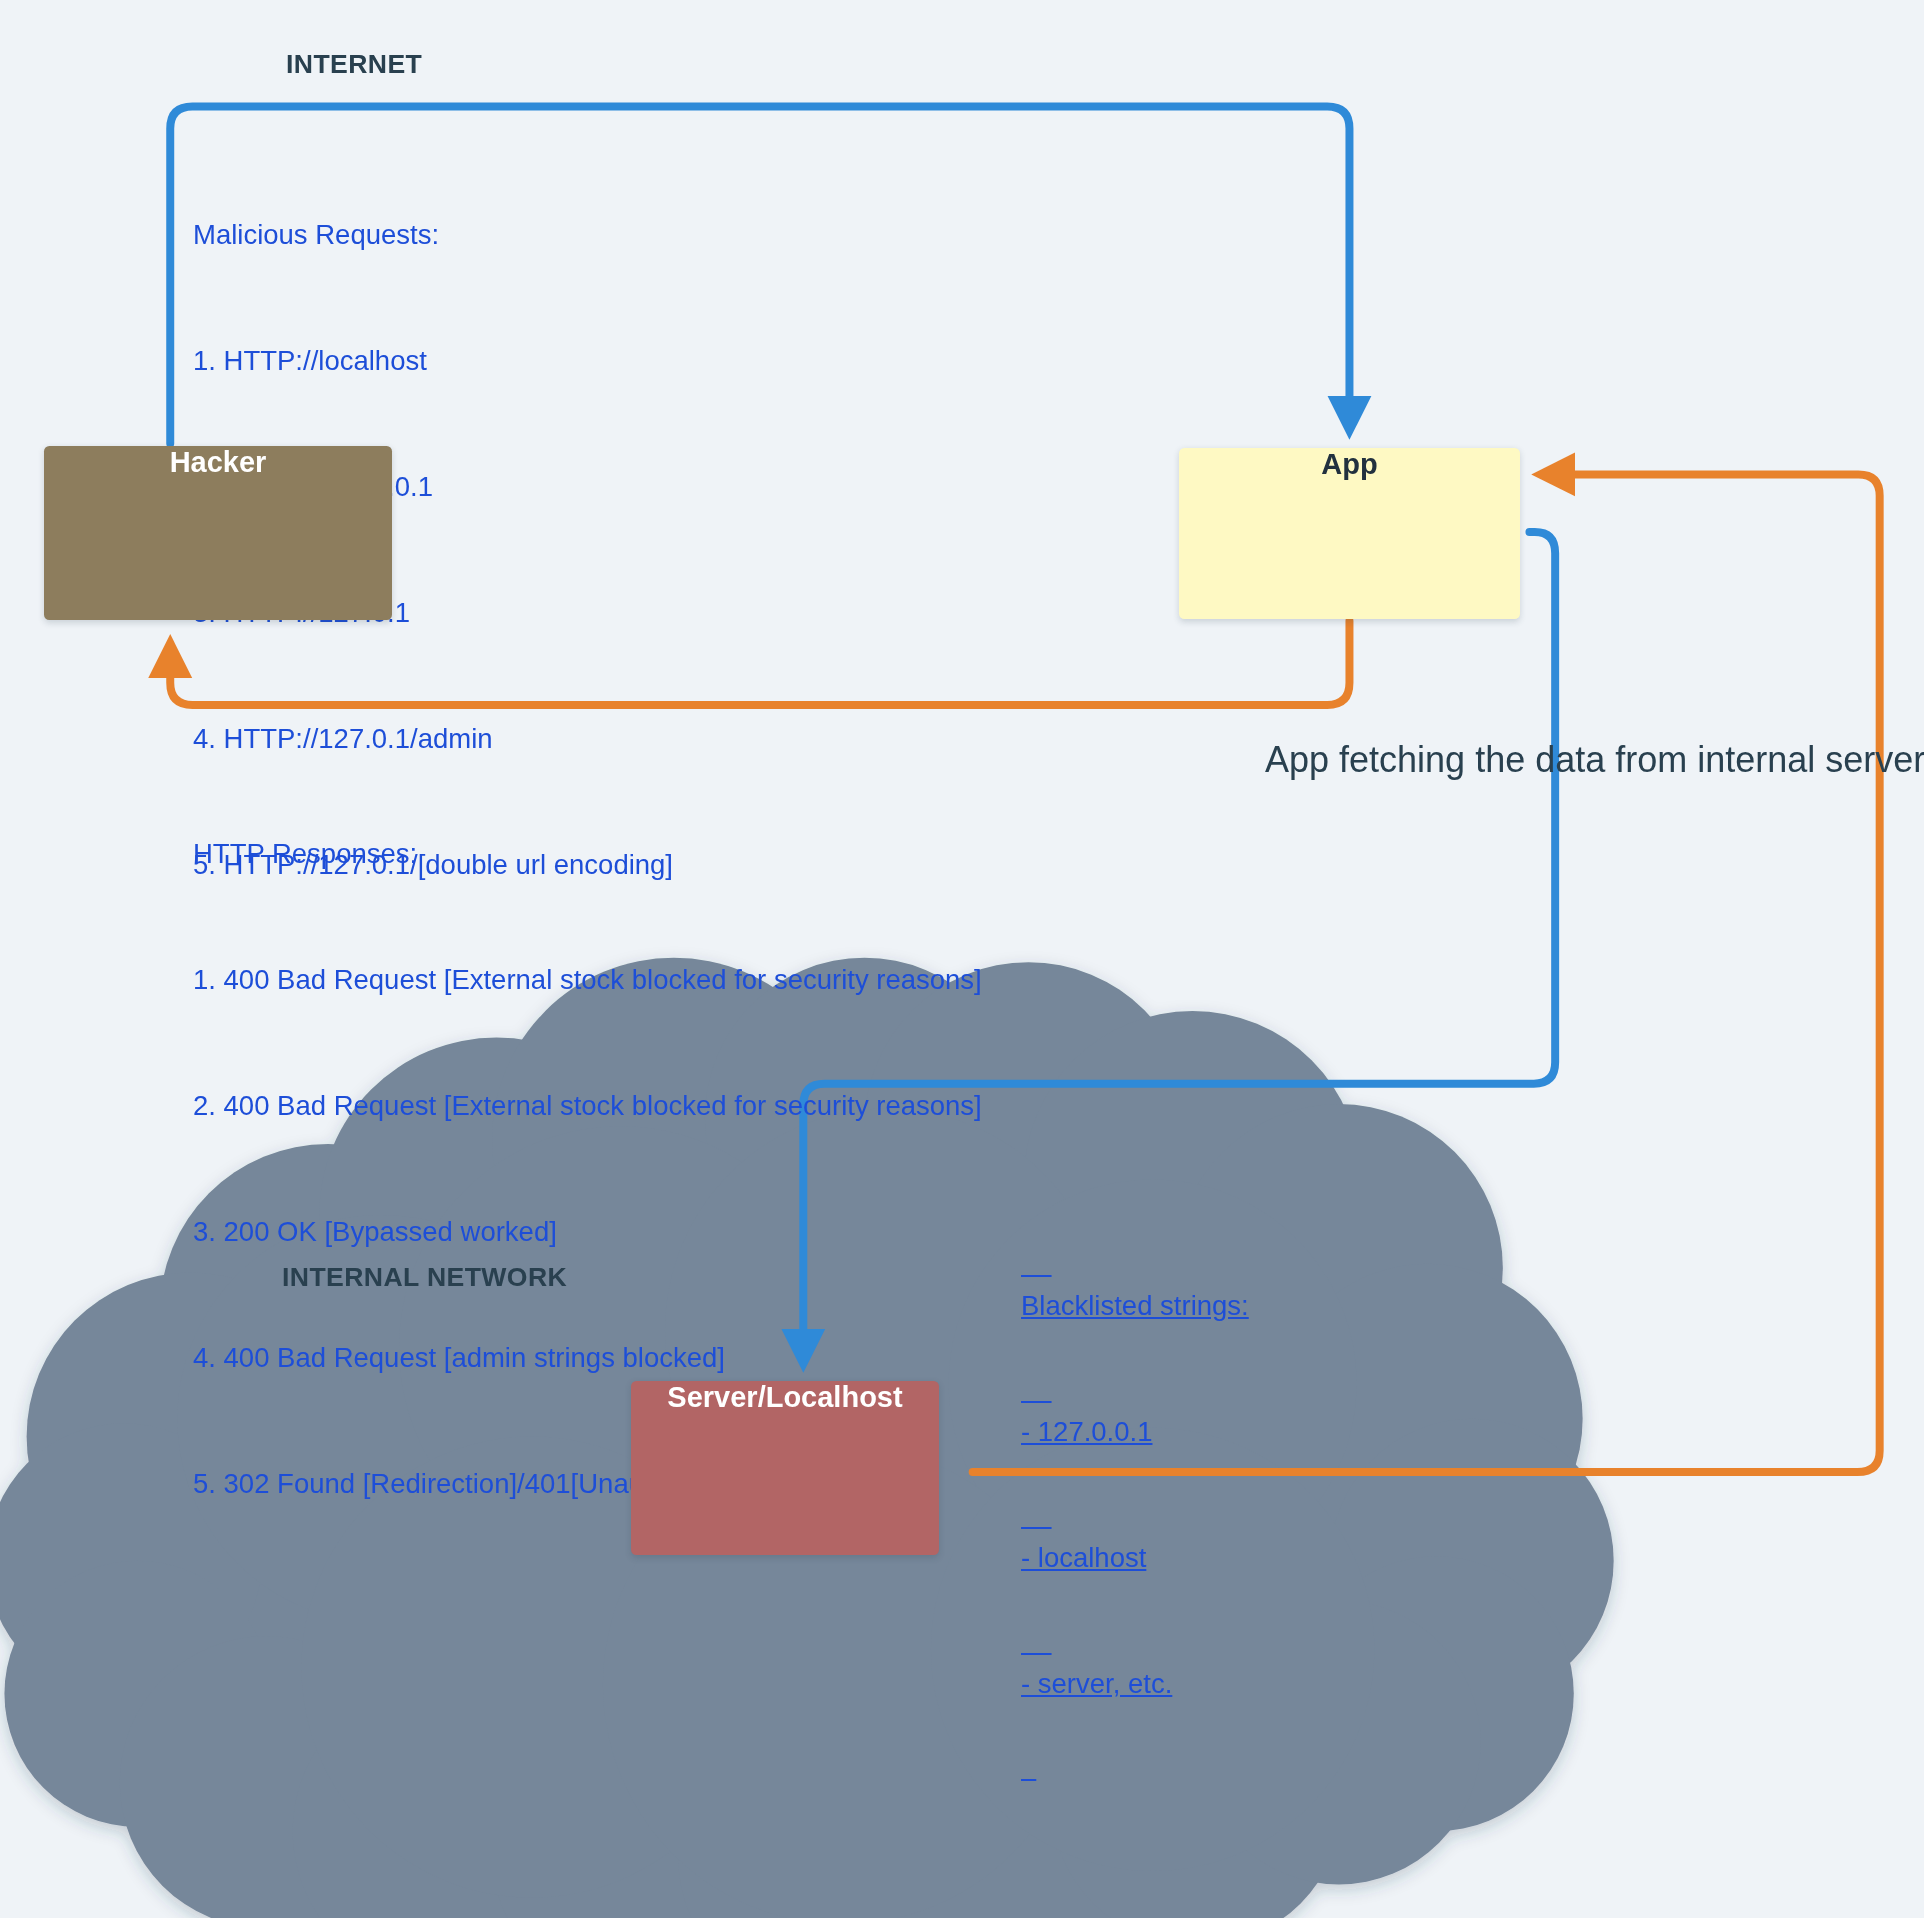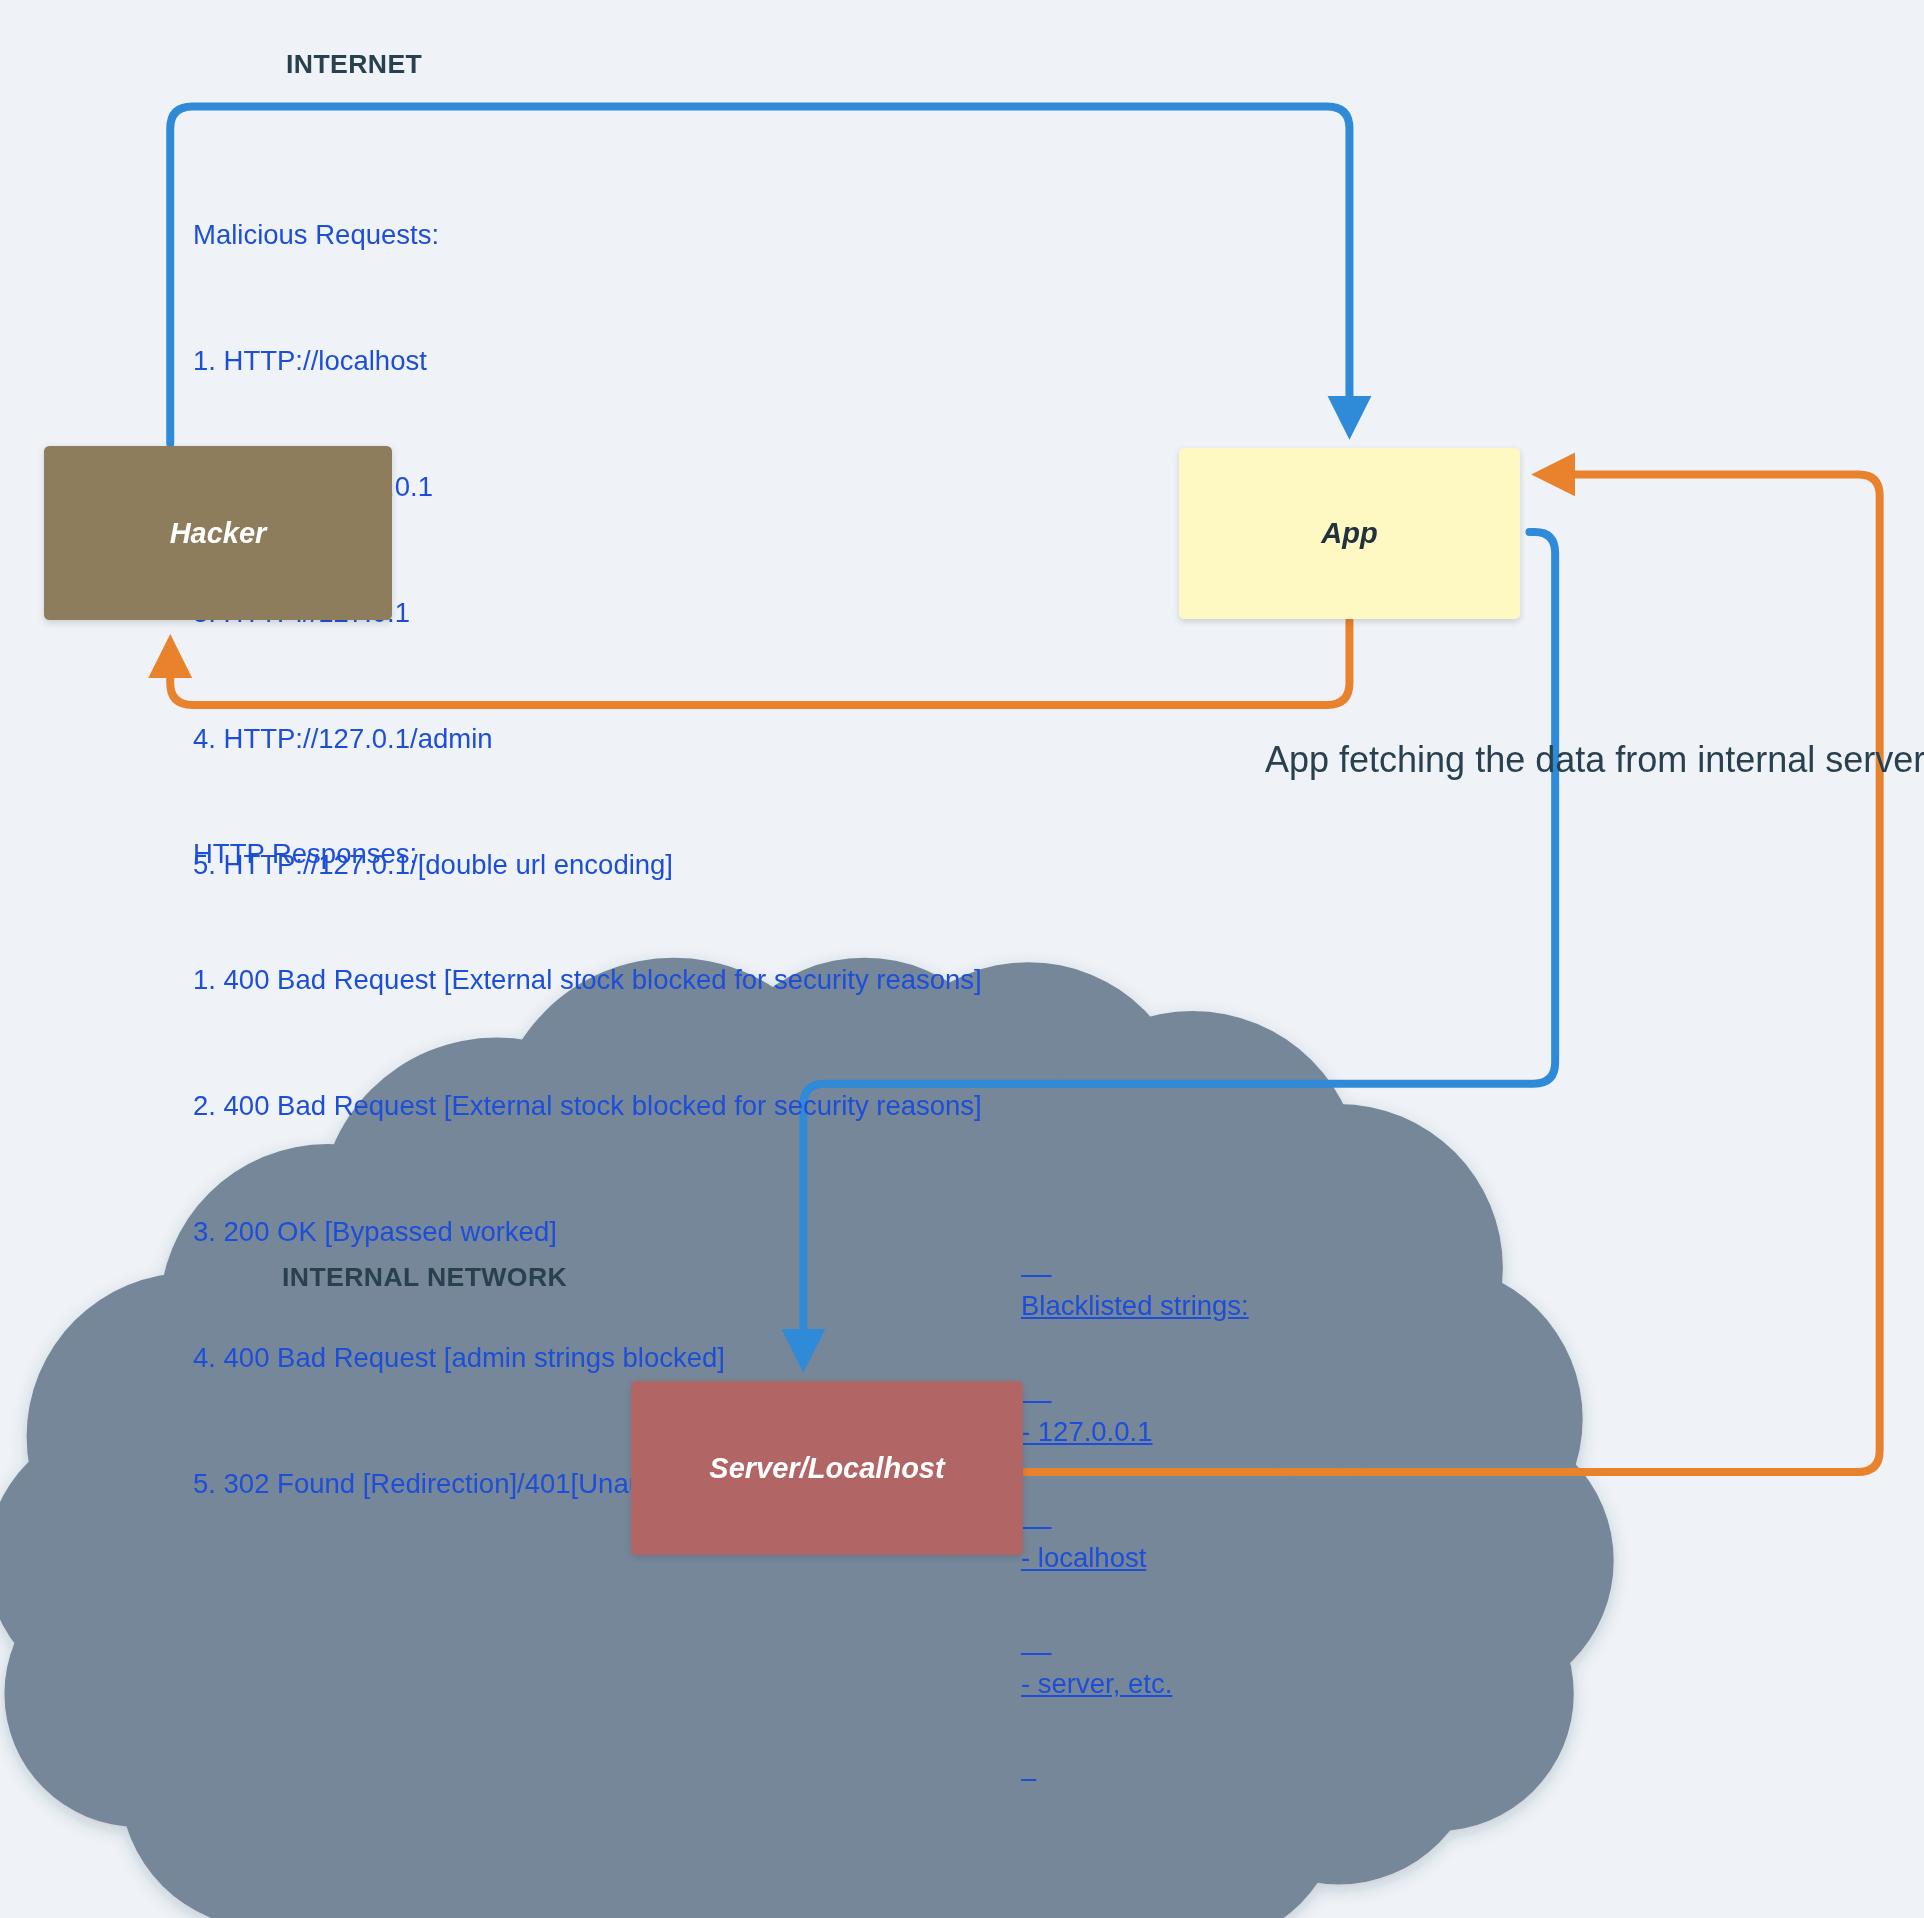--- a/index.html
+++ b/index.html
@@ -40,40 +40,39 @@
     font-size: 27.5px;
     line-height: 42px;
     color: #1d4ed8;
   }
   .listblock .ln { display: block; }
   
   .node {
     position: absolute;
     border-radius: 5.3px;
     display: flex;
-    align-items: center;
+    align-items: flex-start;
     justify-content: center;
     font-weight: bold;
     box-shadow: 0 2.7px 6.2px rgba(40,60,80,0.18);
-    font-style: italic;
   }
   #node-hacker {
     left: 44px; top: 446px; width: 348px; height: 174px;
     background: #8d7d5d;
     color: #ffffff;
     font-size: 29px;
   }
   #node-app {
     left: 1179px; top: 448px; width: 341px; height: 171px;
     background: #fef9c3;
     color: #22313f;
     font-size: 29px;
   }
   #node-server {
-    left: 631px; top: 1381px; width: 392px; height: 174px;
+    left: 631px; top: 1381px; width: 308px; height: 174px;
     background: #b26565;
     color: #ffffff;
     font-size: 29px;
   }
   
   #cloud-label {
     left: 282px; top: 1262px;
   }
   #internet-label {
     left: 286px; top: 49px;

